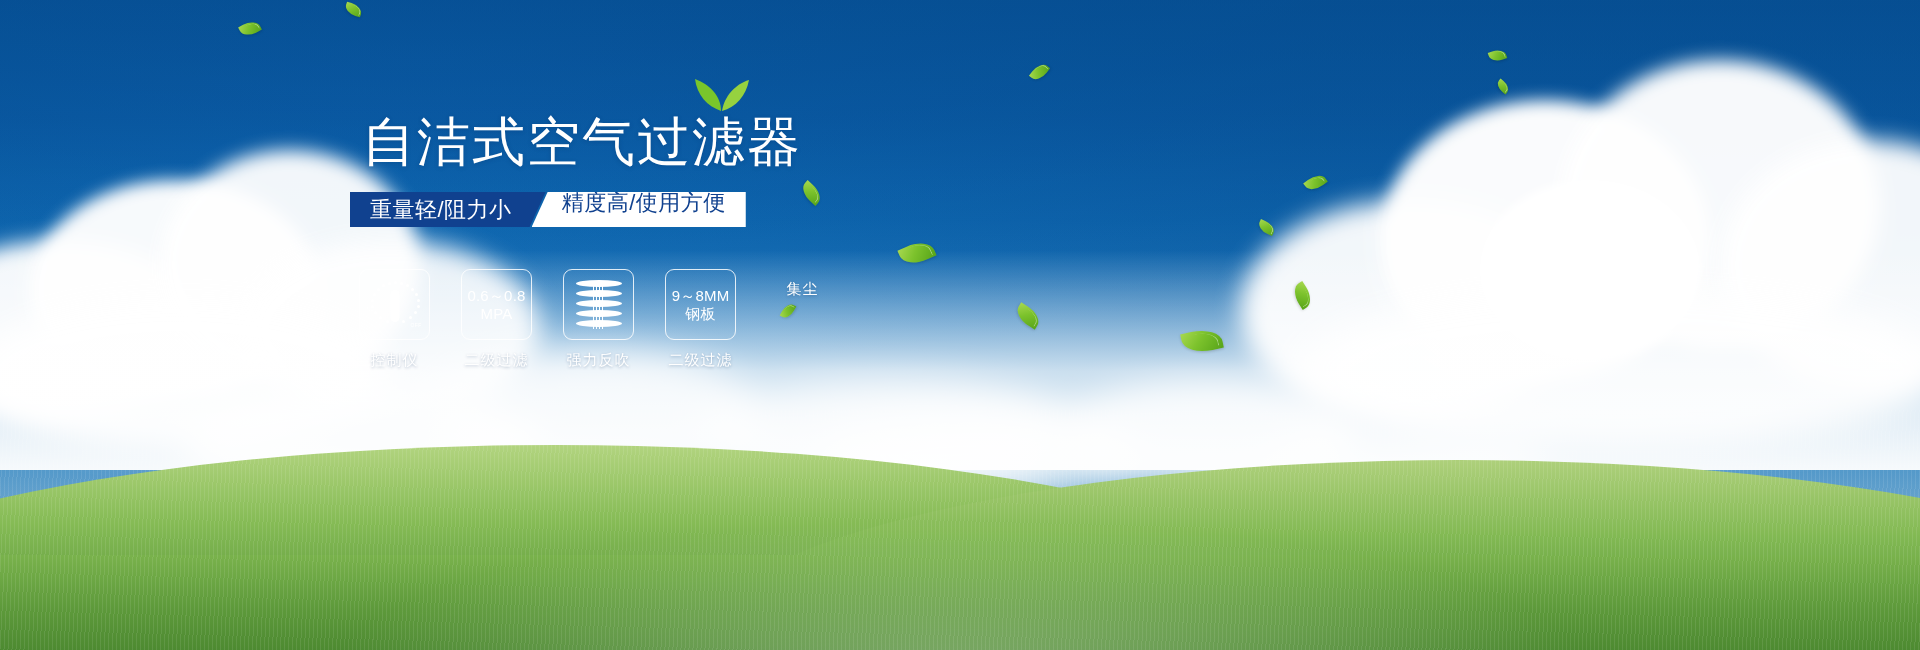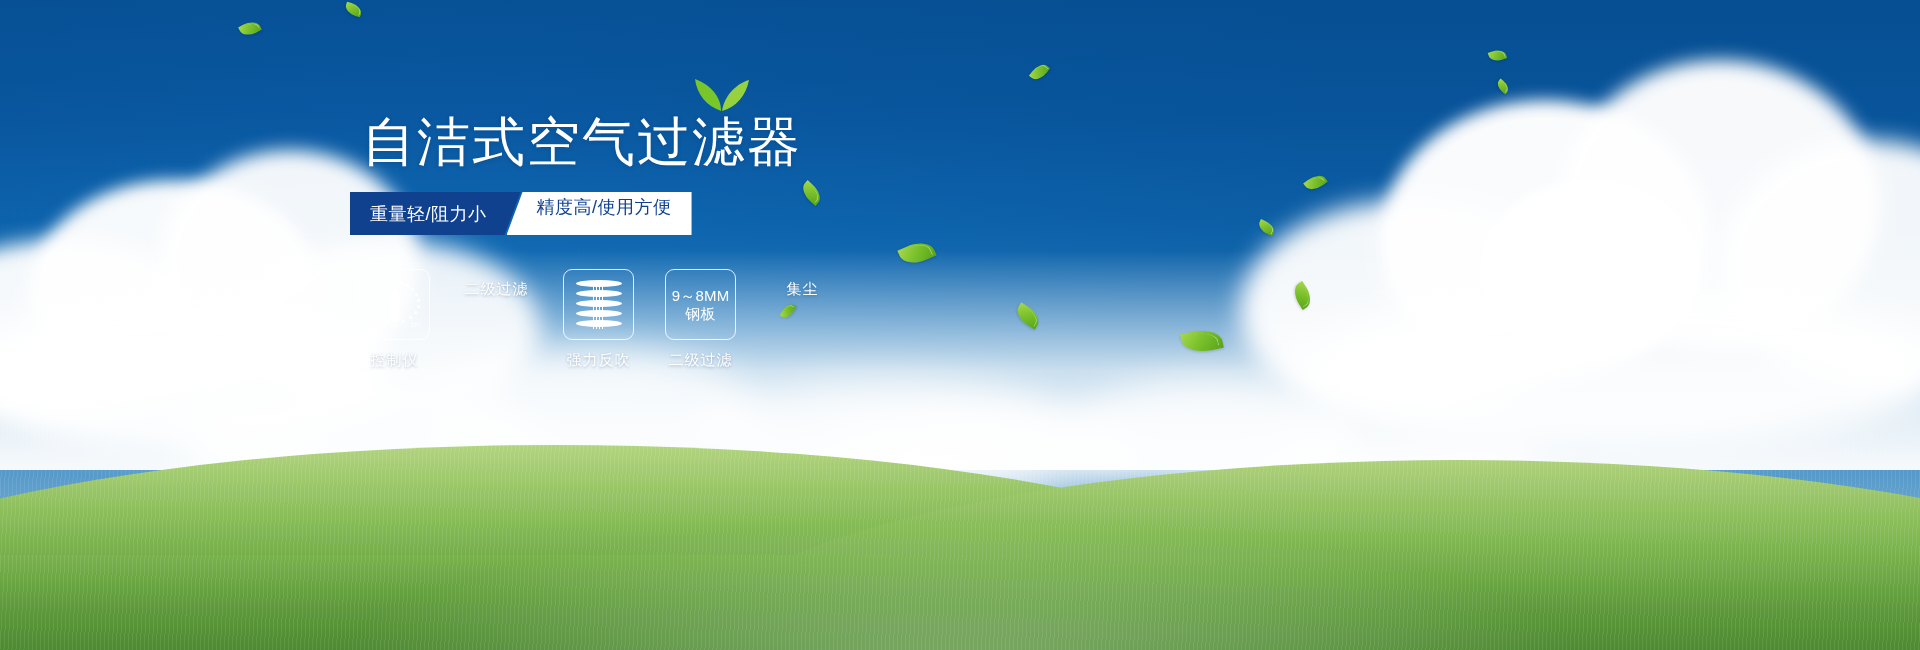--- a/index.html
+++ b/index.html
@@ -136,22 +136,22 @@
     font-size:53px; line-height:1.08; color:#ffffff;
     letter-spacing:2px; font-weight:400;
     text-shadow:0 1px 4px rgba(0,40,90,.25);
     white-space:nowrap;
   }
   .title-leaf { position:absolute; left:329px; top:-36px; width:60px; height:34px; }
 
   
   .tabs { position:absolute; left:350px; top:192px; display:flex; height:43px; }
   .tab {
-    height:43px; display:flex; align-items:center; justify-content:center;
-    font-size:18px; letter-spacing:.5px; white-space:nowrap;
+    height:35px; display:flex; align-items:center; justify-content:center;
+    font-size:22px; letter-spacing:.5px; white-space:nowrap;
   }
   .tab-primary {
     background:#10418f; color:#ffffff;
     padding:0 22px 0 20px;
     clip-path:polygon(0 0, 100% 0, calc(100% - 16px) 100%, 0 100%);
     padding-right:34px;
   }
   .tab-secondary {
     background:#ffffff; color:#10418f;
     margin-left:-14px;
@@ -316,20 +316,26 @@
             <div class="dot" style="left:33px; top:39px;"></div>
             <div class="dot" style="left:17px; top:39px;"></div>
             <span class="g-on">NO</span>
             <span class="g-off">OFF</span>
           </div>
         </div>
         <div class="feat-label">控制仪</div>
       </div>
 
       <div class="feature">
+        <div class="feat-box">
+          <div class="feat-text">
+            <div>0.6～0.8</div>
+            <div>MPA</div>
+          </div>
+        </div>
         <div class="feat-label">二级过滤</div>
       </div>
 
       <div class="feature">
         <div class="feat-box">
           <div class="blow">
             <div class="spine"></div>
             <div class="disc" style="top:1px;"></div>
             <div class="disc" style="top:11px;"></div>
             <div class="disc" style="top:21px;"></div>

